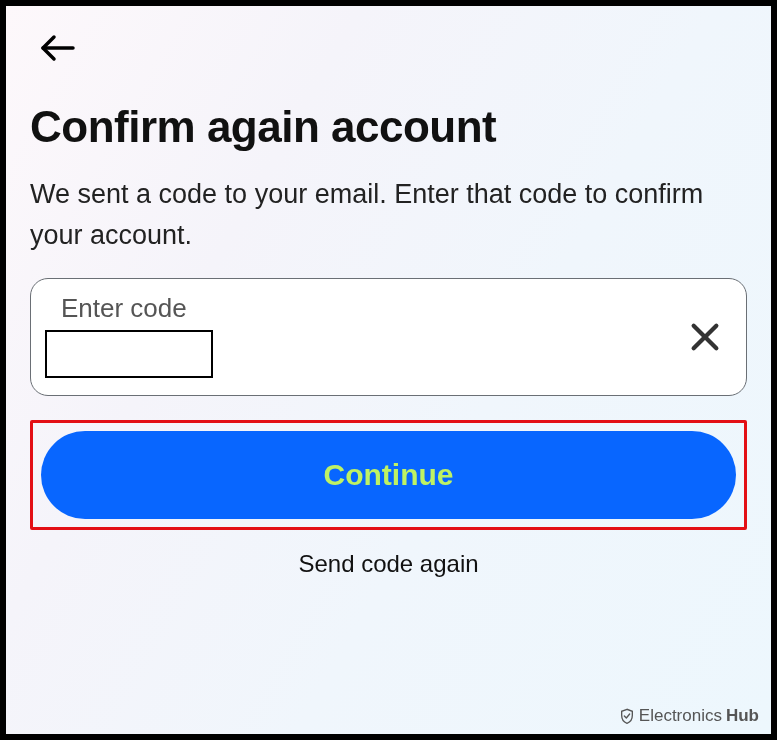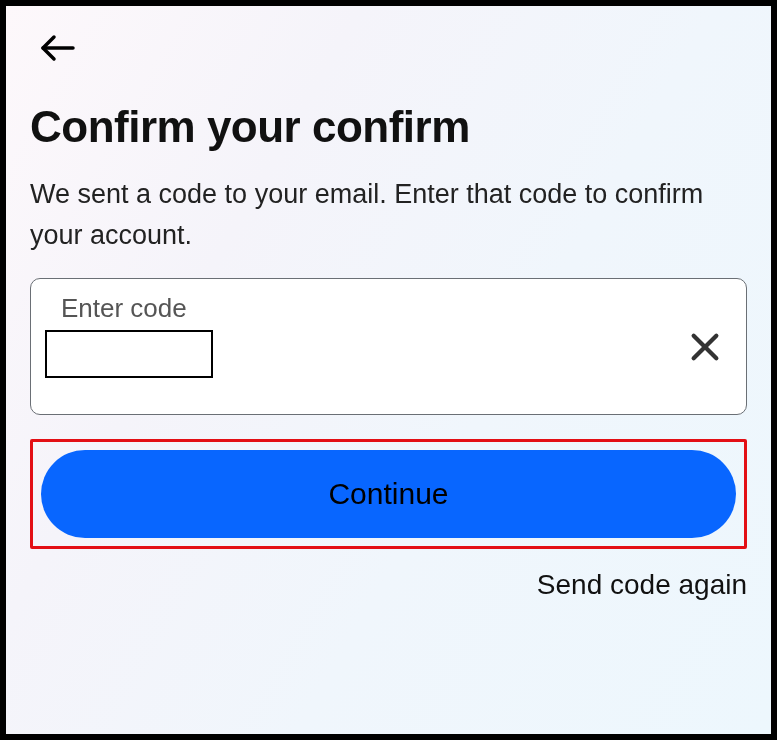--- a/index.html
+++ b/index.html
@@ -52,24 +52,24 @@
       color: #0866ff;
       cursor: pointer;
       display: inline-block;
       margin-top: 2px;
       margin-bottom: 48px;
     }
     .input-container {
       position: relative;
       width: 100%;
       border: 1.5px solid #6a6f75;
-      border-radius: 10px;
+      border-radius: 18px;
       background: #fff;
       padding: 14px 24px 14px 24px;
-      height: 137px;
+      height: 118px;
       margin-bottom: 24px;
     }
     .input-label {
       font-size: 26px;
       color: #555;
       font-weight: 400;
       margin-bottom: 4px;
       margin-left: 6px;
     }
     .code-field {
@@ -94,34 +94,34 @@
     }
     .continue-highlight {
       border: 3px solid #e30f15;
       padding: 8px 8px;
       border-radius: 2px;
       margin-bottom: 20px;
     }
     .continue-btn {
       width: 100%;
       background: #0866ff;
-      color: #000000;
+      color: #bef264;
       font-size: 30px;
-      font-weight: 400;
+      font-weight: 700;
       border: none;
       border-radius: 44px;
       height: 88px;
       cursor: pointer;
       display: flex;
       align-items: center;
       justify-content: center;
     }
     .resend-link {
-      text-align: right;
-      font-size: 28px;
+      text-align: center;
+      font-size: 24px;
       font-weight: 500;
       color: #111;
       cursor: pointer;
       margin-top: 12px;
     }
     .watermark {
       position: absolute;
       right: 12px;
       bottom: 8px;
       display: flex;
@@ -148,34 +148,42 @@
 
 <div class="outer-border">
 
   <div class="back-row">
     <svg class="back-arrow" viewBox="0 0 36 28" fill="none" stroke="currentColor" stroke-width="3.5" stroke-linecap="round" stroke-linejoin="round">
       <line x1="3" y1="14" x2="33" y2="14"></line>
       <polyline points="14,3 3,14 14,25"></polyline>
     </svg>
   </div>
 
-  <h1 class="heading">Confirm your confirm</h1>
+  <h1 class="heading">Confirm again account</h1>
 
   <p class="subtext">We sent a code to your email. Enter that code to confirm your account.</p>
 
 
   <div class="input-container">
     <div class="input-label">Enter code</div>
     <input type="text" class="code-field" value="" style="">
     <svg class="clear-x" viewBox="0 0 24 24" fill="none" stroke="currentColor" stroke-width="3" stroke-linecap="round">
       <line x1="4" y1="4" x2="20" y2="20"></line>
       <line x1="20" y1="4" x2="4" y2="20"></line>
     </svg>
   </div>
 
   <div class="continue-highlight">
     <button class="continue-btn">Continue</button>
   </div>
 
   <div class="resend-link">Send code again</div>
 
+  <div class="watermark">
+    <svg class="shield" viewBox="0 0 24 24" fill="currentColor">
+      <path d="M12 2 L4 5 L4 11 C4 16.5 7.5 21.5 12 23 C16.5 21.5 20 16.5 20 11 L20 5 Z" fill="none" stroke="currentColor" stroke-width="2"></path>
+      <path d="M8 12 L11 15 L16 9" fill="none" stroke="currentColor" stroke-width="2" stroke-linecap="round" stroke-linejoin="round"></path>
+    </svg>
+    <span class="brand-main">Electronics</span>
+    <span class="brand-sub">Hub</span>
+  </div>
 
 </div>
 
 </body></html>

